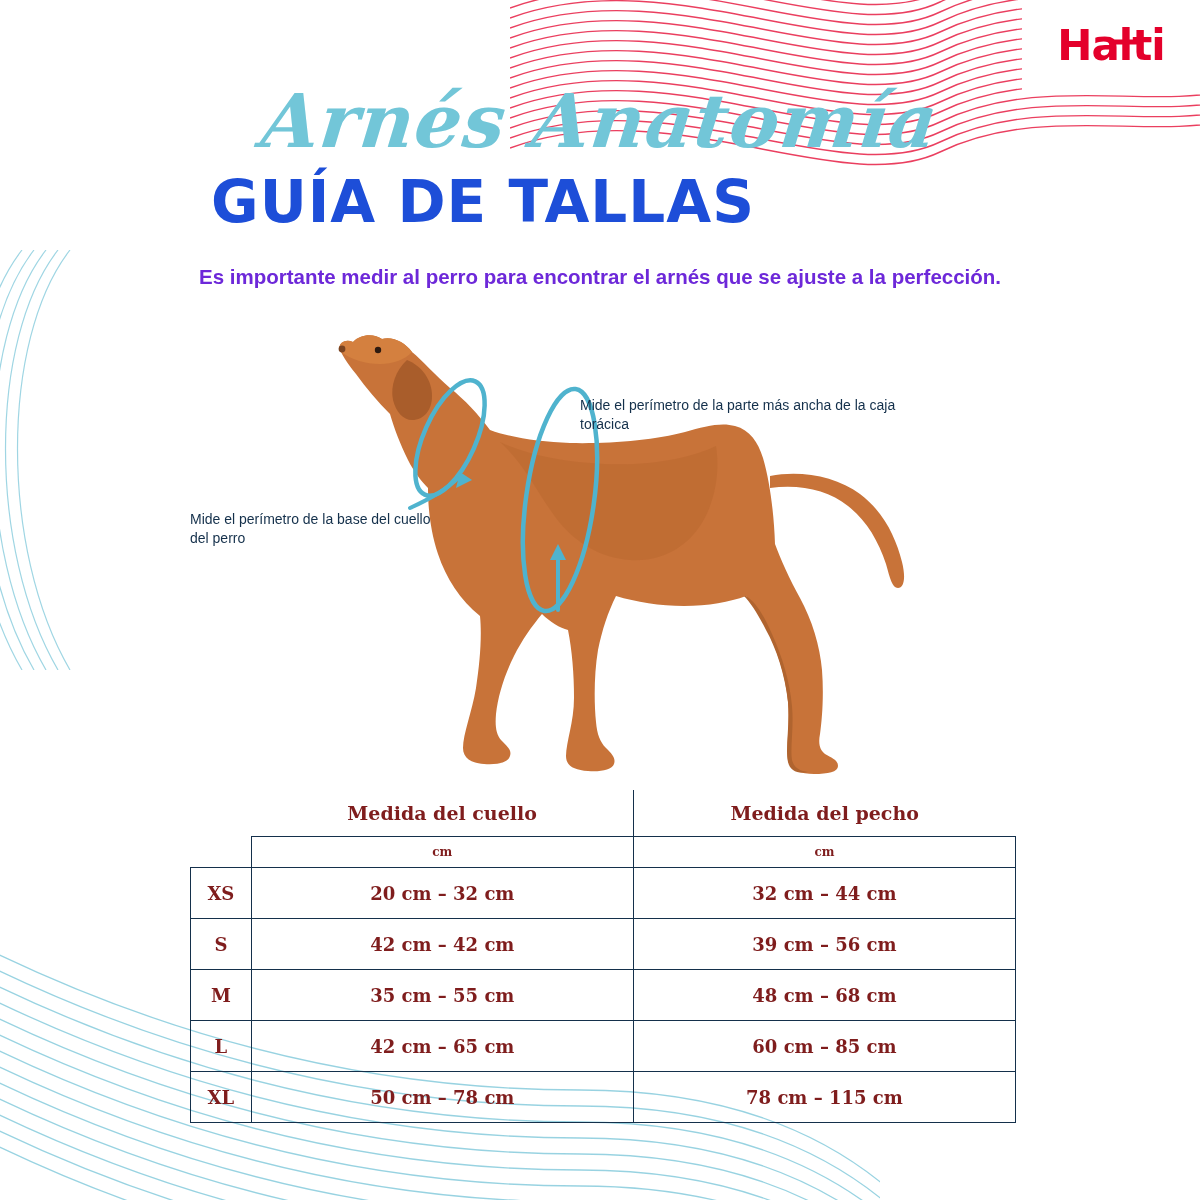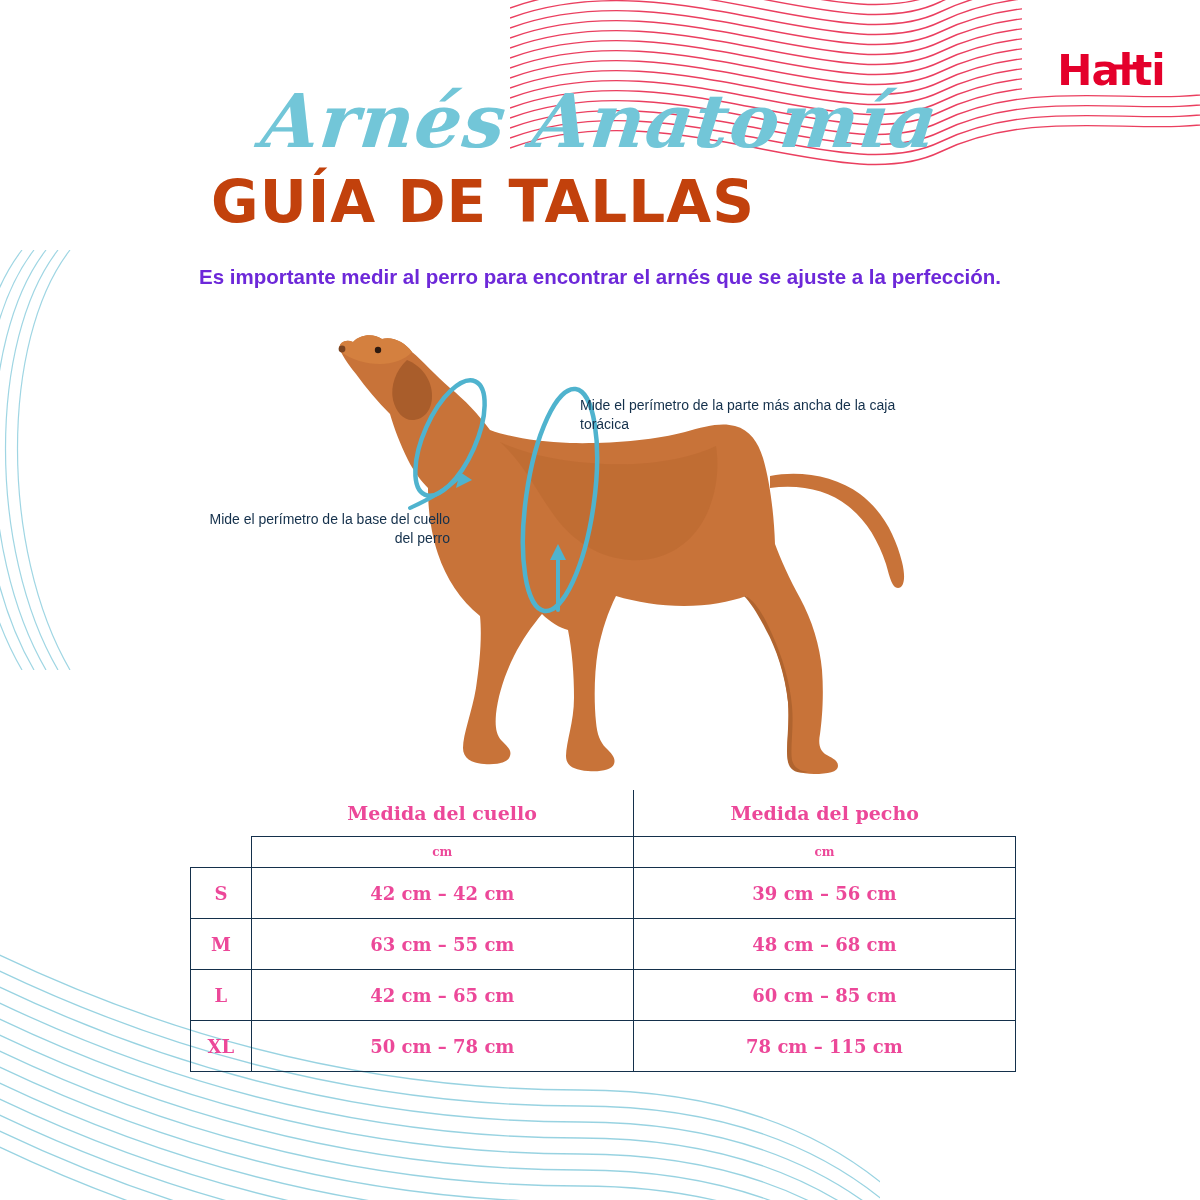--- a/index.html
+++ b/index.html
@@ -50,21 +50,21 @@
 
   
   .logo-box {
     position: absolute;
     top: 0;
     right: 0;
     width: 178px;
     height: 92px;
     background: #ffffff;
     display: flex;
-    align-items: flex-end;
+    align-items: center;
     justify-content: center;
   }
   .logo-text {
     font-family: "DejaVu Sans", sans-serif;
     font-weight: bold;
     font-size: 42px;
     letter-spacing: -1px;
     color: #e4002b;
     position: relative;
     line-height: 1;
@@ -97,21 +97,21 @@
   .main-title {
     position: absolute;
     top: 168px;
     left: 0;
     width: 966px;
     text-align: center;
     font-family: "DejaVu Sans", sans-serif;
     font-weight: bold;
     font-size: 58px;
     letter-spacing: 1px;
-    color: #c2410c;
+    color: #1d4ed8;
   }
   .subtitle {
     position: absolute;
     top: 262px;
     left: 100px;
     width: 1000px;
     text-align: center;
     font-size: 20.5px;
     font-weight: bold;
     line-height: 1.5;
@@ -134,38 +134,38 @@
   }
   .callout-chest {
     top: 66px;
     left: 420px;
     width: 320px;
   }
   .callout-neck {
     top: 180px;
     left: 30px;
     width: 260px;
-    text-align: right;
+    text-align: left;
   }
 
   
   .size-table {
     position: absolute;
     top: 790px;
     left: 190px;
     width: 826px;
     border-collapse: collapse;
     font-size: 18px;
   }
   .size-table td, .size-table th {
     border: 1px solid #14304b;
     padding: 0;
     text-align: center;
     font-weight: bold;
-    color: #ec4899;
+    color: #7f1d1d;
     font-family: "DejaVu Serif", serif;
   }
   .size-table .no-border {
     border: none;
   }
   .hdr-group {
     height: 46px;
     font-size: 19px;
     border-top: none !important;
   }
@@ -339,27 +339,32 @@
         <th class="hdr-group right-head col-val">Medida del pecho</th>
       </tr>
       <tr>
         <th class="no-border col-size"></th>
         <th class="hdr-unit col-val">cm</th>
         <th class="hdr-unit col-val">cm</th>
       </tr>
     </thead>
     <tbody>
       <tr>
+        <td class="col-size">XS</td>
+        <td class="col-val">20 cm – 32 cm</td>
+        <td class="col-val">32 cm – 44 cm</td>
+      </tr>
+      <tr>
         <td class="col-size">S</td>
         <td class="col-val">42 cm – 42 cm</td>
         <td class="col-val">39 cm – 56 cm</td>
       </tr>
       <tr>
         <td class="col-size">M</td>
-        <td class="col-val">63 cm – 55 cm</td>
+        <td class="col-val">35 cm – 55 cm</td>
         <td class="col-val">48 cm – 68 cm</td>
       </tr>
       <tr>
         <td class="col-size">L</td>
         <td class="col-val">42 cm – 65 cm</td>
         <td class="col-val">60 cm – 85 cm</td>
       </tr>
       <tr>
         <td class="col-size">XL</td>
         <td class="col-val">50 cm – 78 cm</td>

